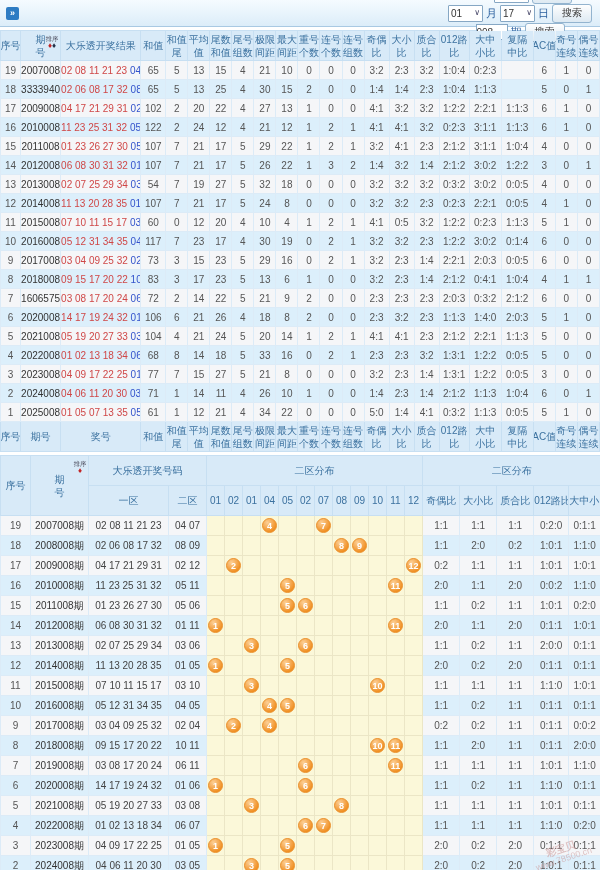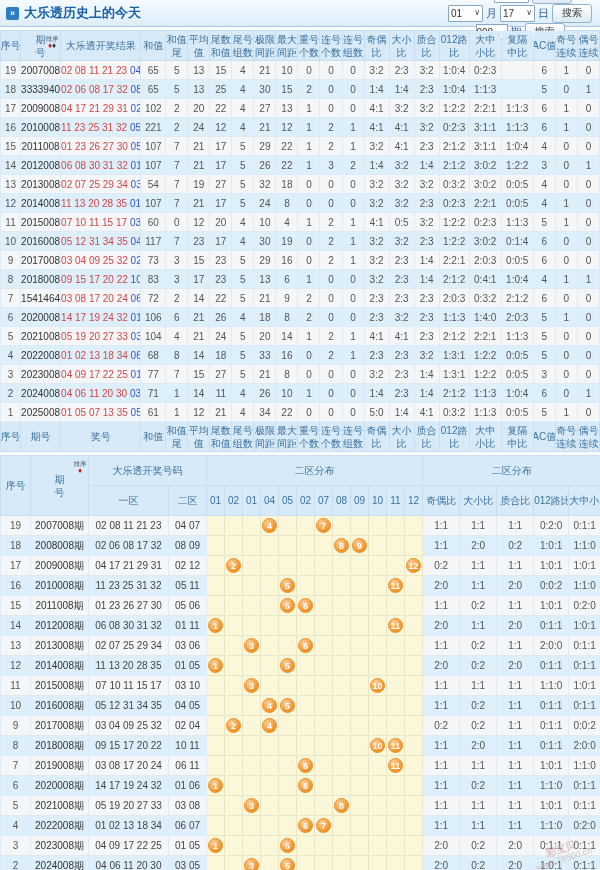--- a/index.html
+++ b/index.html
@@ -58,21 +58,20 @@
                color:#c99; opacity:.55; font-size:9px; text-align:center; line-height:10px; pointer-events:none; }
   .watermark .w1 { font-size:10px; font-weight:bold; }
 </style>
 </head>
 <body>
 
 <div class="page">
 
   <div class="topbar">
     <span class="title-icon">»</span>
-    <span class="title">大乐透历史上的今天</span>
     <div class="controls">
       <div class="grp">
         <span>星期</span>
         <span class="sel">
           <span>一</span>
           <span class="arr">∨</span>
         </span>
         <button class="btn">搜索</button>
       </div>
       <div class="grp">
@@ -327,21 +326,21 @@
           <td>2:2:1</td>
           <td>1:1:3</td>
           <td>6</td>
           <td>1</td>
           <td>0</td>
         </tr>
         <tr class="even">
           <td class="c-sn">16</td>
           <td class="c-period">2010008</td>
           <td class="c-result"><span class="rn">11 23 25 31 32</span> <span class="bn">05 11</span></td>
-          <td>221</td>
+          <td>122</td>
           <td>2</td>
           <td>24</td>
           <td>12</td>
           <td>4</td>
           <td>21</td>
           <td>12</td>
           <td>1</td>
           <td>2</td>
           <td>1</td>
           <td>4:1</td>
@@ -541,21 +540,21 @@
           <td>1:4</td>
           <td>2:1:2</td>
           <td>0:4:1</td>
           <td>1:0:4</td>
           <td>4</td>
           <td>1</td>
           <td>1</td>
         </tr>
         <tr class="odd">
           <td class="c-sn">7</td>
-          <td class="c-period">1541464</td>
+          <td class="c-period">1606575</td>
           <td class="c-result"><span class="rn">03 08 17 20 24</span> <span class="bn">06 11</span></td>
           <td>72</td>
           <td>2</td>
           <td>14</td>
           <td>22</td>
           <td>5</td>
           <td>21</td>
           <td>9</td>
           <td>2</td>
           <td>0</td>

